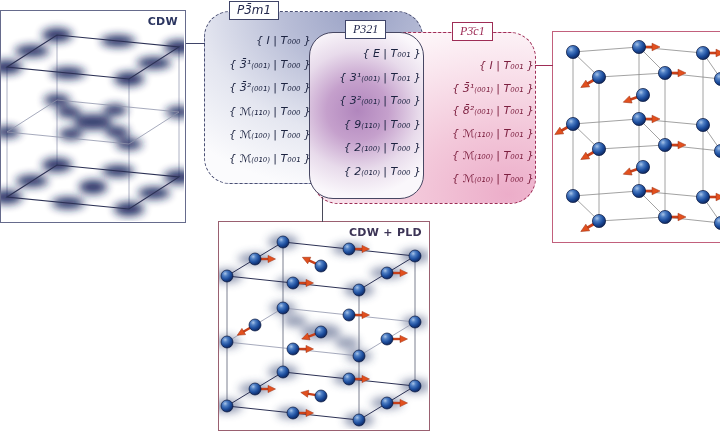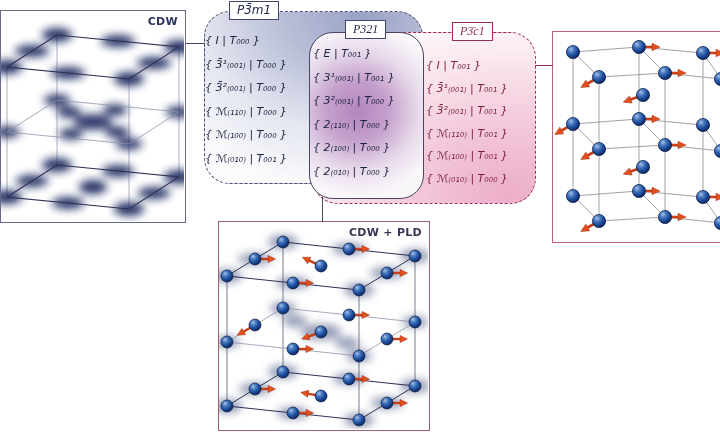--- a/index.html
+++ b/index.html
@@ -22,21 +22,21 @@
   #venn-p321{left:309px;top:32px;width:115px;height:167px;border:1.5px solid #474763;border-radius:24px;
     background:radial-gradient(ellipse 78% 52% at 42% 47%,#b186bd 0%,#c5a0cc 35%,#e8dbeb 70%,#faf7fb 100%);}
 
   .group-label{position:absolute;background:#fff;border:1.5px solid #3f4468;color:#23284d;
     font-style:italic;font-size:12px;line-height:15px;padding:1px 7px;white-space:nowrap;z-index:6;}
   #label-p3m1{left:229px;top:1px;}
   #label-p321{left:345px;top:20px;font-family:Liberation Serif, serif;}
   #label-p3c1{left:452px;top:22px;border-color:#9e2d56;color:#9e2d56;font-family:Liberation Serif, serif;}
 
   .ops{position:absolute;z-index:5;font-style:italic;font-size:11px;color:#1c2340;
-    text-align:left;white-space:nowrap;}
+    text-align:right;white-space:nowrap;}
   .ops .op{height:23.5px;line-height:23.5px;}
   #ops-p3m1{left:205px;top:29px;width:106px;}
   #ops-p321{left:313px;top:42px;width:108px;}
   #ops-p3c1{left:426px;top:55px;width:108px;color:#7c1f3f;}
   #ops-p3c1 .op{height:22.5px;line-height:22.5px;}
 
   .conn{position:absolute;z-index:1;}
   #conn-left{left:186px;top:43px;width:19px;height:0;border-top:1.5px solid #3f4468;}
   #conn-right{left:535px;top:65px;width:18px;height:0;border-top:1.5px solid #9e2d56;}
   #conn-bottom{left:322px;top:197px;width:0;height:25px;border-left:1.5px solid #4a4a5a;}
@@ -63,28 +63,28 @@
       <div class="op">{ 3̄¹₍₀₀₁₎ | T₀₀₀ }</div>
       <div class="op">{ 3̄²₍₀₀₁₎ | T₀₀₀ }</div>
       <div class="op">{ ℳ₍₁₁₀₎ | T₀₀₀ }</div>
       <div class="op">{ ℳ₍₁₀₀₎ | T₀₀₀ }</div>
       <div class="op">{ ℳ₍₀₁₀₎ | T₀₀₁ }</div>
     </div>
   <div class="ops" id="ops-p321">
       <div class="op">{ E | T₀₀₁ }</div>
       <div class="op">{ 3¹₍₀₀₁₎ | T₀₀₁ }</div>
       <div class="op">{ 3²₍₀₀₁₎ | T₀₀₀ }</div>
-      <div class="op">{ 2₍₁₁₀₎ | T₀₀₀ }</div>
+      <div class="op">{ 9₍₁₁₀₎ | T₀₀₀ }</div>
       <div class="op">{ 2₍₁₀₀₎ | T₀₀₀ }</div>
       <div class="op">{ 2₍₀₁₀₎ | T₀₀₀ }</div>
     </div>
   <div class="ops" id="ops-p3c1">
       <div class="op">{ I | T₀₀₁ }</div>
       <div class="op">{ 3̄¹₍₀₀₁₎ | T₀₀₁ }</div>
-      <div class="op">{ 3̄²₍₀₀₁₎ | T₀₀₁ }</div>
+      <div class="op">{ 8̄²₍₀₀₁₎ | T₀₀₁ }</div>
       <div class="op">{ ℳ₍₁₁₀₎ | T₀₀₁ }</div>
       <div class="op">{ ℳ₍₁₀₀₎ | T₀₀₁ }</div>
       <div class="op">{ ℳ₍₀₁₀₎ | T₀₀₀ }</div>
     </div>
 
   <div class="panel" id="panel-cdw">
     <svg width="183" height="210" viewBox="0 0 183 210">
       <defs>
         <filter id="lbl" x="-60%" y="-60%" width="220%" height="220%">
             <feGaussianBlur stdDeviation="4.5"></feGaussianBlur>

